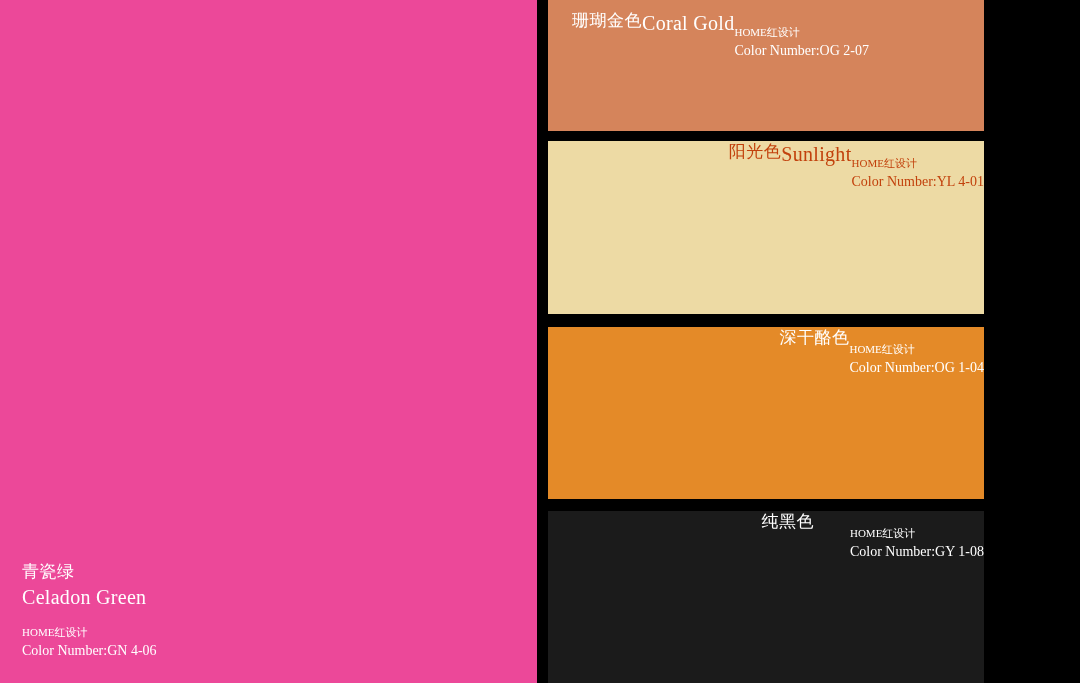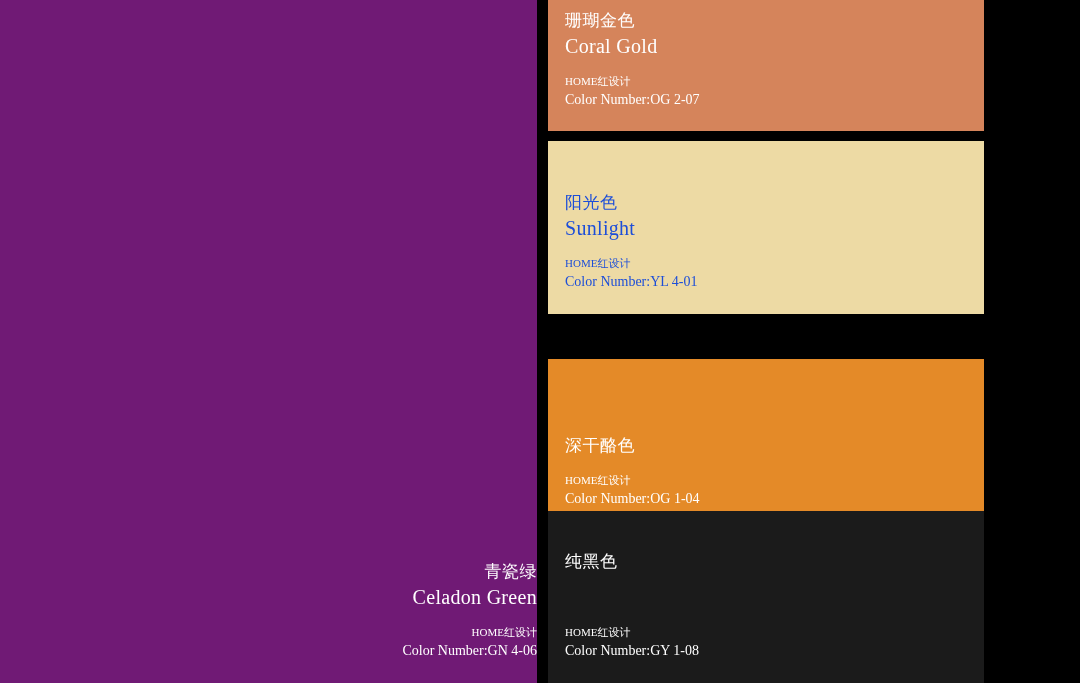--- a/index.html
+++ b/index.html
@@ -41,23 +41,23 @@
     top: 0;
     width: 532px;
     height: 683px;
   }
 
   .swatch {
     position: absolute;
     left: 0;
     width: 436px;
     box-sizing: border-box;
-    padding-left: 17px;
+    padding-left: 24px;
     display: flex;
-    flex-direction: column;
+    flex-direction: row;
   }
 
   .swatch.anchor-top {
     justify-content: flex-start;
     padding-top: 10px;
   }
   .swatch.anchor-bottom {
     justify-content: flex-end;
     padding-bottom: 22px;
   }
@@ -105,50 +105,50 @@
     white-space: nowrap;
   }
 
   
 </style>
 </head>
 <body style="background: rgb(0, 0, 0);">
 
 <div class="board">
 
-  <div class="feature-panel" style="background: #701a75; color: rgb(255, 255, 255); text-align: right;">
+  <div class="feature-panel" style="background: #ec4899; color: rgb(255, 255, 255);">
     <div class="name-cn">青瓷绿</div>
     <div class="name-en">Celadon Green</div>
     <div class="meta-block">
       <div class="brand">HOME红设计</div>
       <div class="code">Color Number:GN 4-06</div>
     </div>
   </div>
 
   <div class="swatch-column">
 
     <div class="swatch card-1 anchor-top" style="background: rgb(213, 132, 91); color: rgb(255, 255, 255);">
       <div class="name-cn">珊瑚金色</div>
       <div class="name-en">Coral  Gold</div>
       <div class="meta-block">
         <div class="brand">HOME红设计</div>
         <div class="code">Color Number:OG 2-07</div>
       </div>
     </div>
 
-    <div class="swatch card-2 anchor-bottom" style="background: rgb(237, 218, 164); color: #1d4ed8;">
+    <div class="swatch card-2 anchor-bottom" style="background: rgb(237, 218, 164); color: #c2410c;">
       <div class="name-cn">阳光色</div>
       <div class="name-en">Sunlight</div>
       <div class="meta-block">
         <div class="brand">HOME红设计</div>
         <div class="code">Color Number:YL 4-01</div>
       </div>
     </div>
 
-    <div class="swatch card-3 anchor-bottom" style="background: rgb(228, 138, 40); color: rgb(255, 255, 255); margin-top: 32px;">
+    <div class="swatch card-3 anchor-bottom" style="background: rgb(228, 138, 40); color: rgb(255, 255, 255);">
       <div class="name-cn">深干酪色</div>
       <div class="meta-block">
         <div class="brand">HOME红设计</div>
         <div class="code">Color Number:OG 1-04</div>
       </div>
     </div>
 
     <div class="swatch card-4 anchor-bottom" style="background: rgb(27, 27, 27); color: rgb(255, 255, 255); gap: 36px;">
       <div class="name-cn">纯黑色</div>
       <div class="meta-block">

